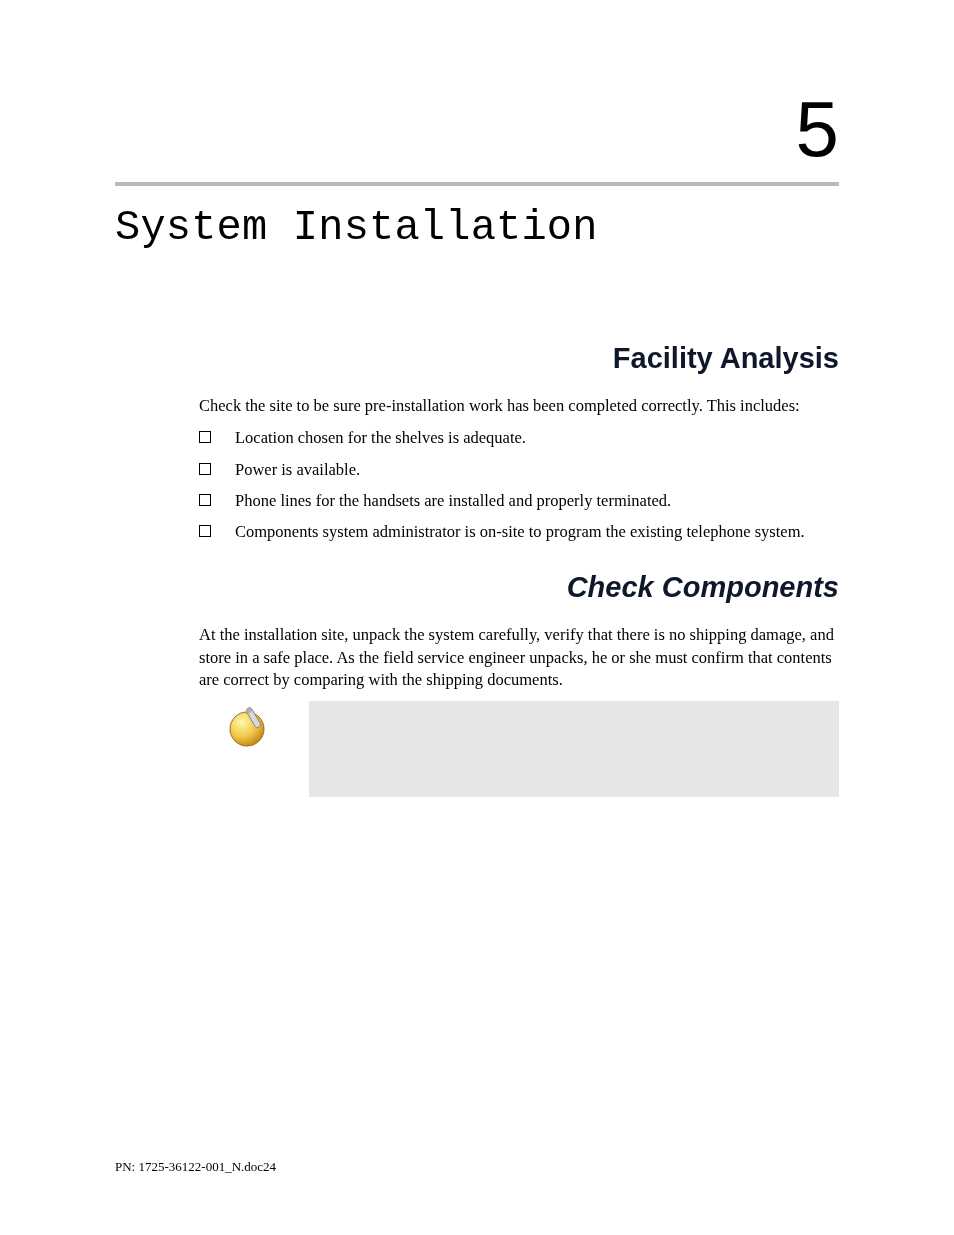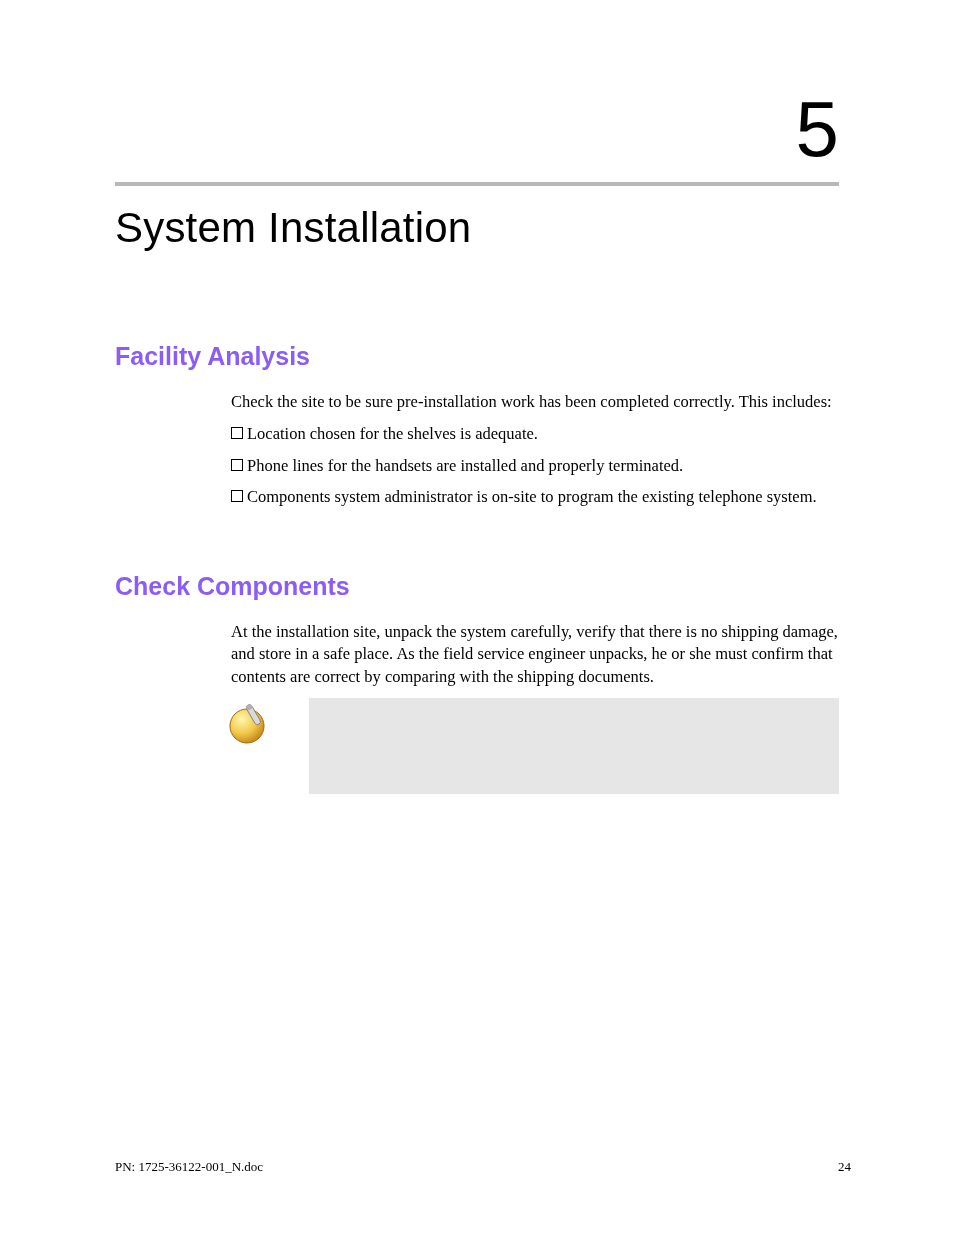--- a/index.html
+++ b/index.html
@@ -27,50 +27,51 @@
     color: #000;
     line-height: 1;
     margin-bottom: 14px;
   }
   .rule {
     border: none;
     border-top: 4px solid #b8b8b8;
     margin: 0 0 18px 0;
   }
   .chapter-title {
-    font-family: Liberation Sans, sans-serif;
+    font-family: Liberation Mono, monospace;
     font-size: 42px;
     font-weight: 300;
     margin: 0 0 90px 0;
     color: #000;
     letter-spacing: 0.2px;
   }
   .section-title {
     font-family: "Lucida Sans", "Lucida Sans Unicode", "Lucida Grande", sans-serif;
-    font-size: 25px;
+    font-size: 29px;
     font-weight: 700;
-    color: #8b5cf6;
+    color: #0f172a;
     margin: 0 0 20px 0;
+    text-align: right;
   }
   .body-block {
-    margin-left: 116px;
+    margin-left: 84px;
   }
   .body-para {
     font-size: 16.5px;
     line-height: 1.35;
     margin: 0 0 10px 0;
   }
   ul.checklist {
     list-style: none;
     padding: 0;
     margin: 0 0 10px 0;
   }
   ul.checklist li {
     position: relative;
-    padding-left: 16px;
+    padding-left: 36px;
     font-size: 16.5px;
     line-height: 1.35;
     margin-bottom: 9px;
   }
   ul.checklist li::before {
     content: "";
     position: absolute;
     left: 0;
     top: 4px;
     width: 12px;
@@ -95,45 +96,46 @@
     flex: 1;
     background: #e6e6e6;
     min-height: 96px;
   }
   .footer {
     position: absolute;
     bottom: 60px;
     left: 115px;
     right: 103px;
     display: flex;
-    justify-content: space-between;
+    justify-content: flex-start;
     font-size: 13px;
     font-family: "Palatino Linotype", "Book Antiqua", Palatino, serif;
   }
 </style>
 </head>
 <body>
 
 <div class="page">
 
   <div class="chapter-number">5</div>
   <hr class="rule">
   <h1 class="chapter-title">System Installation</h1>
 
   <h2 class="section-title">Facility Analysis</h2>
   <div class="body-block">
     <p class="body-para">Check the site to be sure pre-installation work has been completed correctly. This includes:</p>
     <ul class="checklist">
       <li>Location chosen for the shelves is adequate.</li>
+      <li>Power is available.</li>
       <li>Phone lines for the handsets are installed and properly terminated.</li>
       <li>Components system administrator is on-site to program the existing telephone system.</li>
     </ul>
   </div>
 
-  <h2 class="section-title" style="margin-top:64px;">Check Components</h2>
+  <h2 class="section-title" style="margin-top:28px;font-style:italic;">Check Components</h2>
   <div class="body-block">
     <p class="body-para">At the installation site, unpack the system carefully, verify that there is no shipping damage, and store in a safe place. As the field service engineer unpacks, he or she must confirm that contents are correct by comparing with the shipping documents.</p>
   </div>
 
   <div class="note-row">
     <div class="note-icon">
       <svg viewBox="0 0 44 44" width="44" height="44">
         <defs>
           <radialGradient id="g1" cx="35%" cy="30%" r="70%">
             <stop offset="0%" stop-color="#fff7b0"></stop>

